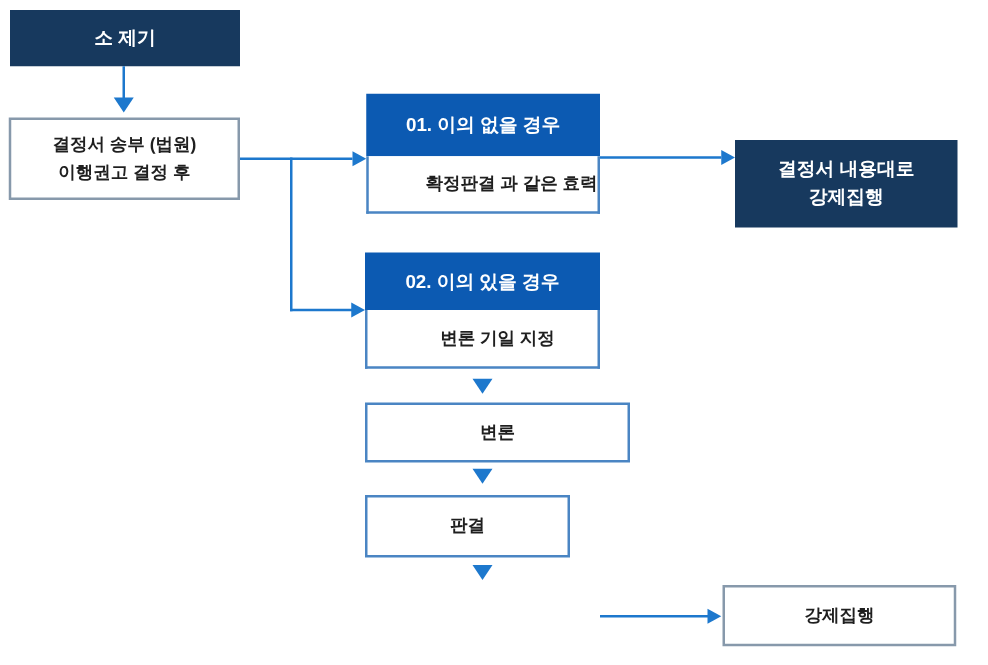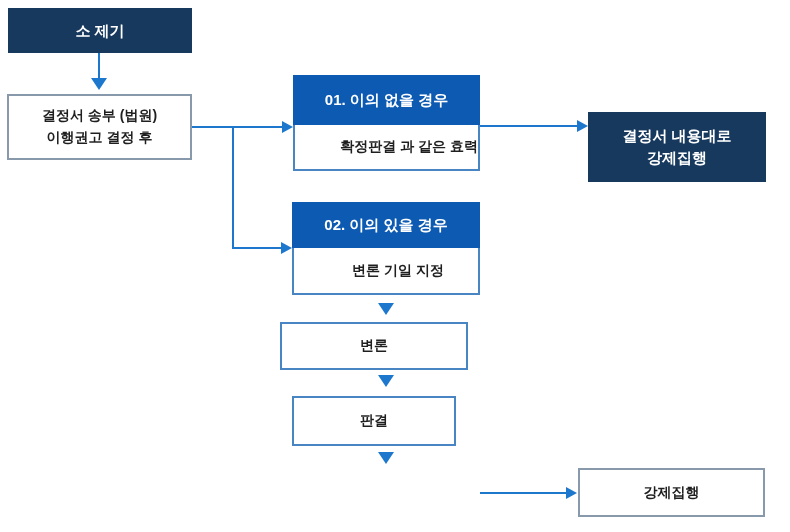--- a/index.html
+++ b/index.html
@@ -88,21 +88,21 @@
 
   #line-c              { left: 480px; top: 125px; width: 97px; }
   #head-c              { left: 577px; top: 120px; }
   #n-enforce-decision  { left: 588px; top: 91px;  width: 178px; height: 70px; margin-top: 21px; }
 
   #box-case2           { left: 292px; top: 202px; width: 188px; }
   #box-case2 .hd       { width: 188px; height: 46px; }
   #box-case2 .bd       { width: 188px; height: 47px; padding-left: 24px; }
 
   #tri-1               { left: 378px; top: 303px; }
-  #n-pleading          { left: 280px; top: 322px; width: 188px; height: 48px; }
+  #n-pleading          { left: 292px; top: 322px; width: 212px; height: 48px; }
   #tri-2               { left: 378px; top: 375px; }
   #n-judgment          { left: 292px; top: 396px; width: 164px; height: 50px; }
   #tri-3               { left: 378px; top: 452px; }
   #n-execution-clause  { left: 292px; top: 469px; width: 188px; height: 49px; }
 
   #line-d              { left: 480px; top: 492px; width: 87px; }
   #head-d              { left: 566px; top: 487px; }
   #n-enforcement       { left: 578px; top: 468px; width: 187px; height: 49px; }
 </style>
 </head>

